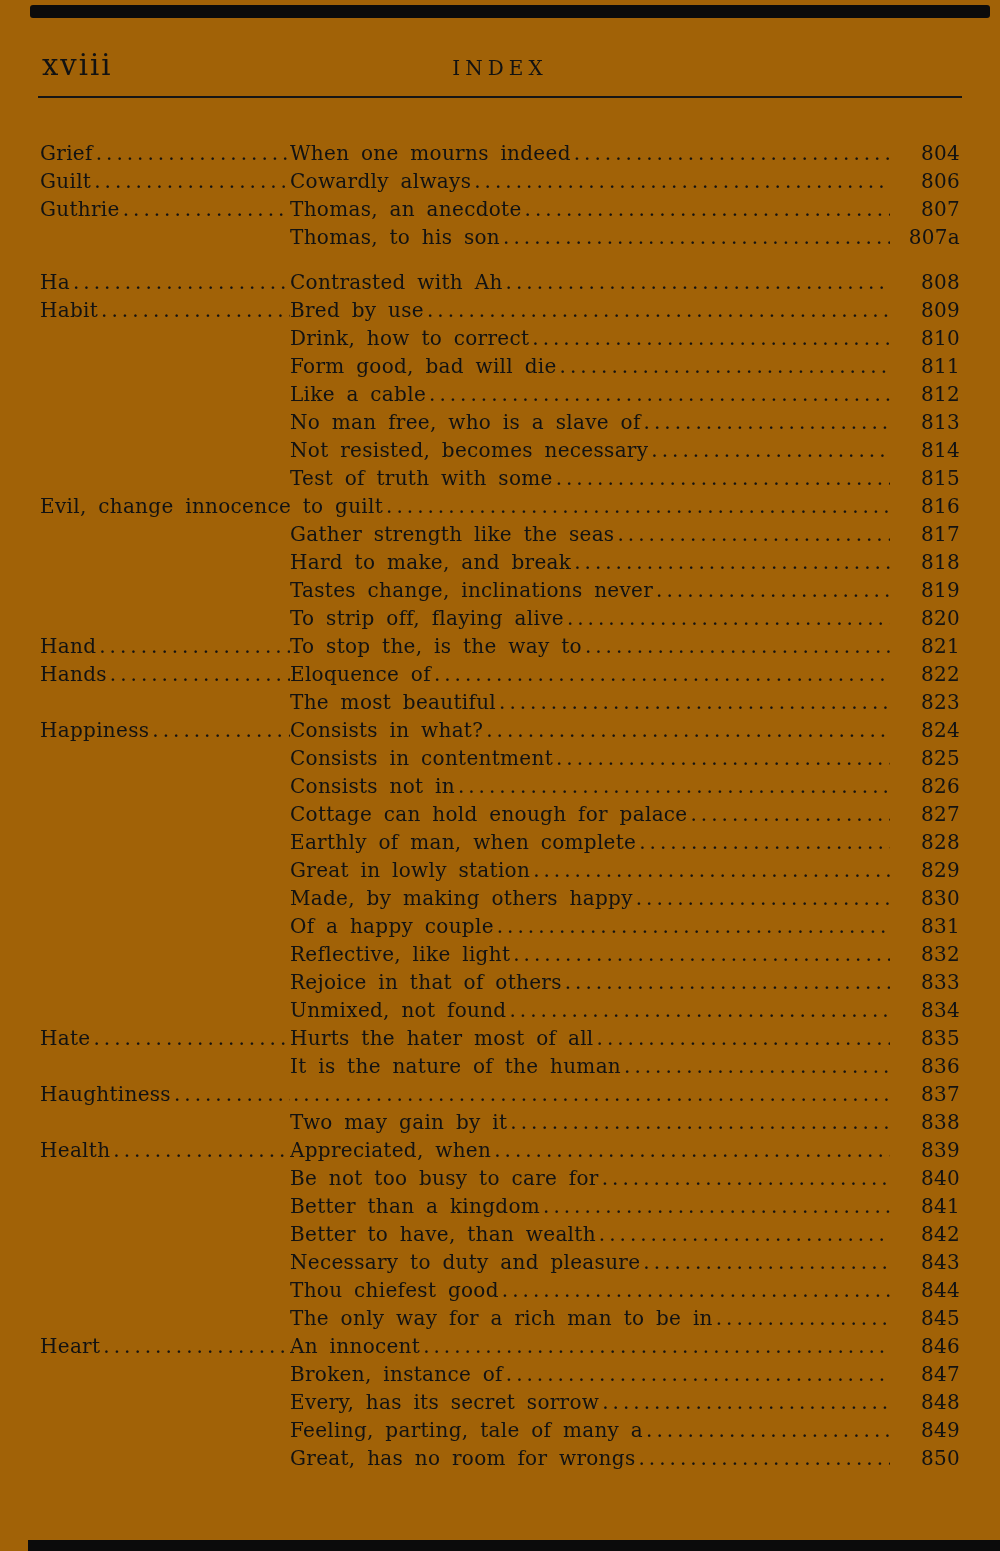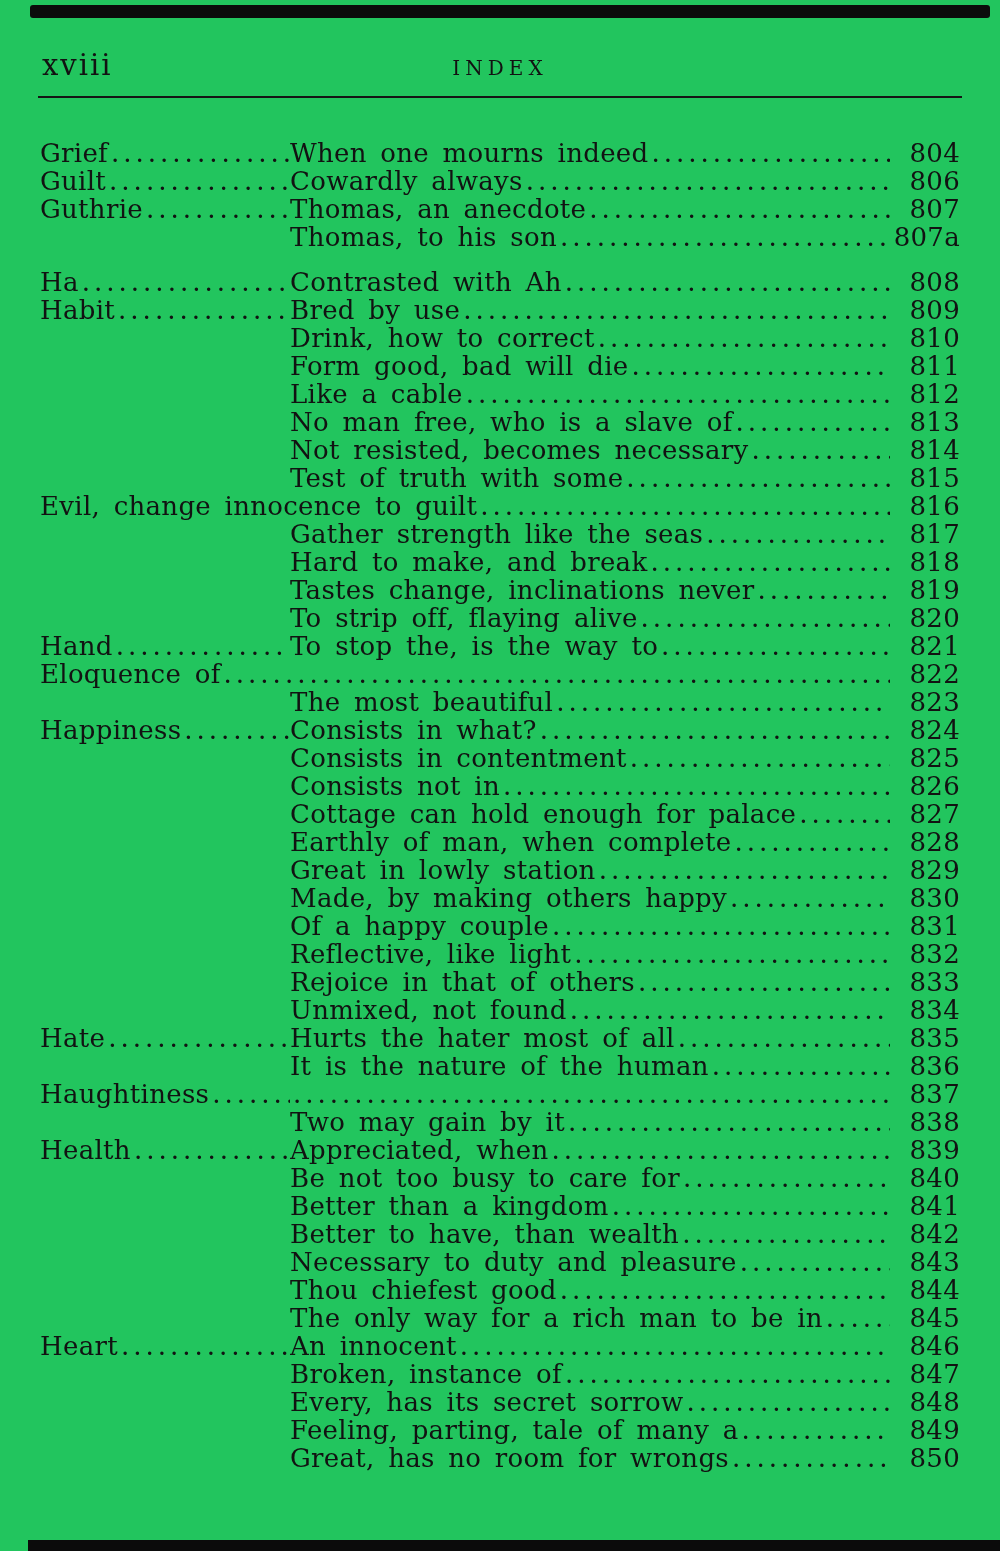--- a/index.html
+++ b/index.html
@@ -1,34 +1,34 @@
 <!DOCTYPE html>
 <html><head>
 <meta charset="utf-8">
 <style>
   * { margin: 0; padding: 0; box-sizing: border-box; }
   html, body { background: #e8e8e8; }
   body { width: 1000px; height: 1551px; position: relative; overflow: hidden;
          font-family: "DejaVu Serif", "Liberation Serif", serif; }
-  .page-surface { position: absolute; inset: 0; background: #22c55e; color: #121212; }
+  .page-surface { position: absolute; inset: 0; background: #a16207; color: #121212; }
 
   .scan-bar-top { position: absolute; top: 5px; left: 30px; width: 960px; height: 13px;
                   background: #0b0b0b; border-radius: 3px; }
   .scan-bar-bottom { position: absolute; bottom: 0; left: 28px; width: 972px; height: 11px;
                      background: #0b0b0b; }
 
   .folio { position: absolute; left: 42px; top: 48px; font-size: 29px; letter-spacing: 2px; }
   .running-title { position: absolute; left: 0; right: 0; top: 56px; text-align: center;
                    font-size: 20px; letter-spacing: 5px; }
   .header-rule { position: absolute; top: 96px; left: 38px; width: 924px; height: 2px;
                  background: #151515; }
 
   .index-list { position: absolute; top: 139px; left: 40px; right: 40px; }
   .group { margin-bottom: 17px; }
-  .row { display: flex; align-items: baseline; font-size: 26px; line-height: 28px;
+  .row { display: flex; align-items: baseline; font-size: 20px; line-height: 28px;
          word-spacing: 5px; letter-spacing: 0.3px; white-space: nowrap; }
   .term { flex: none; width: 250px; display: flex; align-items: baseline; overflow: hidden; }
   .desc { flex: 1 1 auto; display: flex; align-items: baseline; overflow: hidden; min-width: 0; justify-content: flex-end; }
   .dots { flex: 1 1 auto; overflow: hidden; white-space: nowrap; margin-left: 3px; min-width: 0; }
   .dots::after {
     content: "....................................................................................";
     letter-spacing: 4px; word-spacing: 0;
   }
   .pageno { flex: none; width: 70px; text-align: right; }
 </style>
@@ -224,20 +224,24 @@
             <span>Hand</span>
             <span class="dots"></span>
           </span>
           <span class="desc">
             <span>To stop the, is the way to</span>
             <span class="dots"></span>
           </span>
           <span class="pageno">821</span>
         </div>
         <div class="row">
+          <span class="term">
+            <span>Hands</span>
+            <span class="dots"></span>
+          </span>
           <span class="desc">
             <span>Eloquence of</span>
             <span class="dots"></span>
           </span>
           <span class="pageno">822</span>
         </div>
         <div class="row">
           <span class="term">
             <span></span>
           </span>

